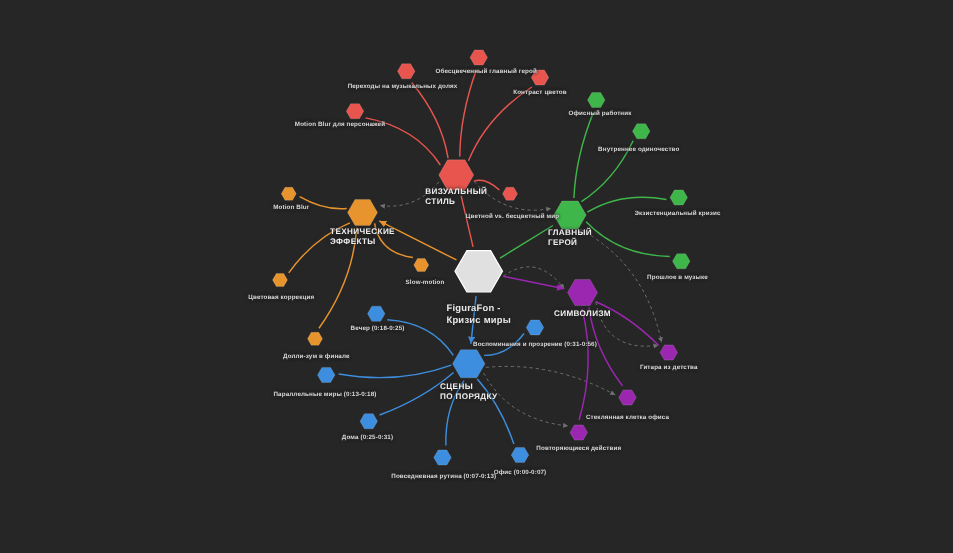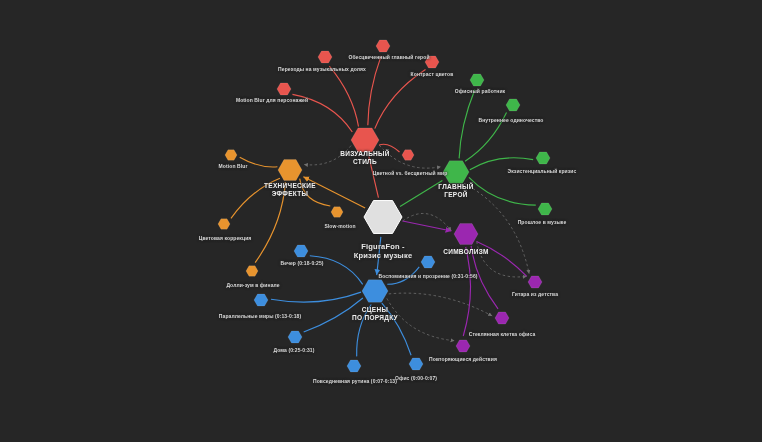--- a/index.html
+++ b/index.html
@@ -31,21 +31,21 @@
     display: block;
   }
   .node .hex {
     display: block;
   }
   .label {
     position: absolute;
     transform: translate(-50%, 0);
     color: #e8e8e8;
     white-space: nowrap;
-    text-align: center;
+    text-align: left;
     pointer-events: none;
     text-shadow: 0 0 3px #262626, 0 0 2px #262626;
   }
   .label.root {
     font-size: 7.5px;
     font-weight: bold;
     line-height: 9px;
     letter-spacing: 0.2px;
   }
   .label.cat {
@@ -259,21 +259,21 @@
       </div>
       <div class="node" style="left: 428px; top: 262px;">
         <svg width="18" height="18" class="hex">
           <polygon points="16,9 12.5,15.06217782649107 5.500000000000002,15.062177826491071 2,9 5.4999999999999964,2.9378221735089314 12.5,2.9378221735089296" fill="#3d8ede" stroke="rgba(255,255,255,0.18)" stroke-width="0.6"></polygon>
         </svg>
       </div>
     </div>
   <div id="labels">
       <div class="label root" style="left: 383px; top: 242px;">
         <div>FiguraFon -</div>
-        <div>Кризис музыке</div>
+        <div>Кризис миры</div>
       </div>
       <div class="label cat" style="left: 365px; top: 150px;">
         <div>ВИЗУАЛЬНЫЙ</div>
         <div>СТИЛЬ</div>
       </div>
       <div class="label leaf" style="left: 389px; top: 54px;">
         <div>Обесцвеченный главный герой</div>
       </div>
       <div class="label leaf" style="left: 322px; top: 66px;">
         <div>Переходы на музыкальных долях</div>

